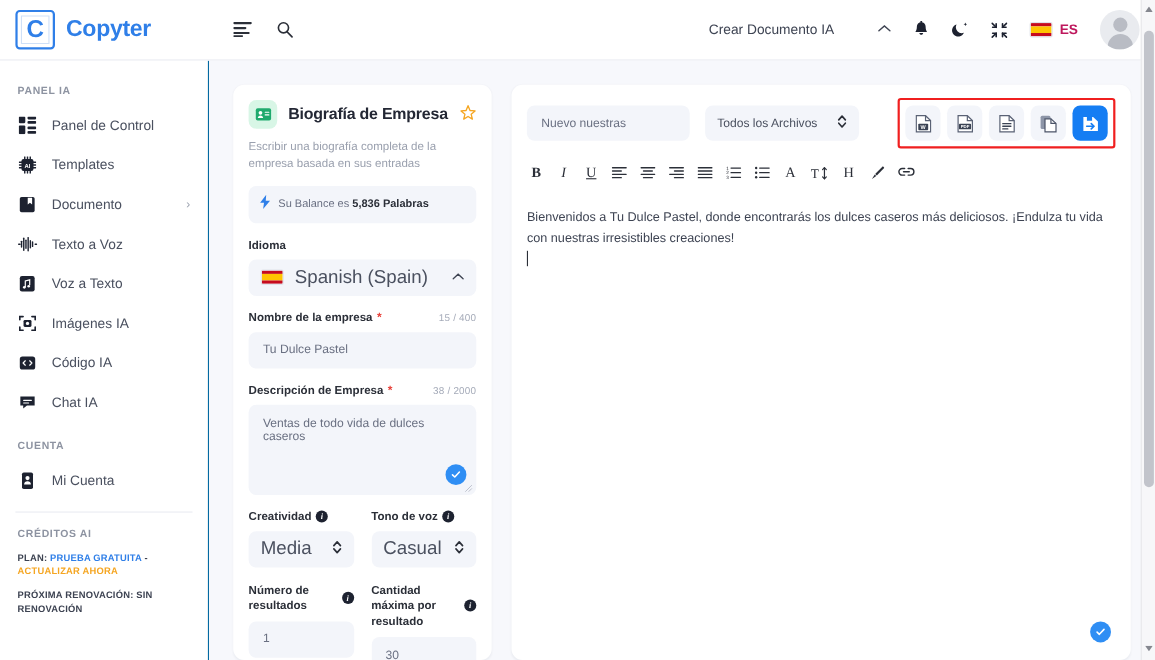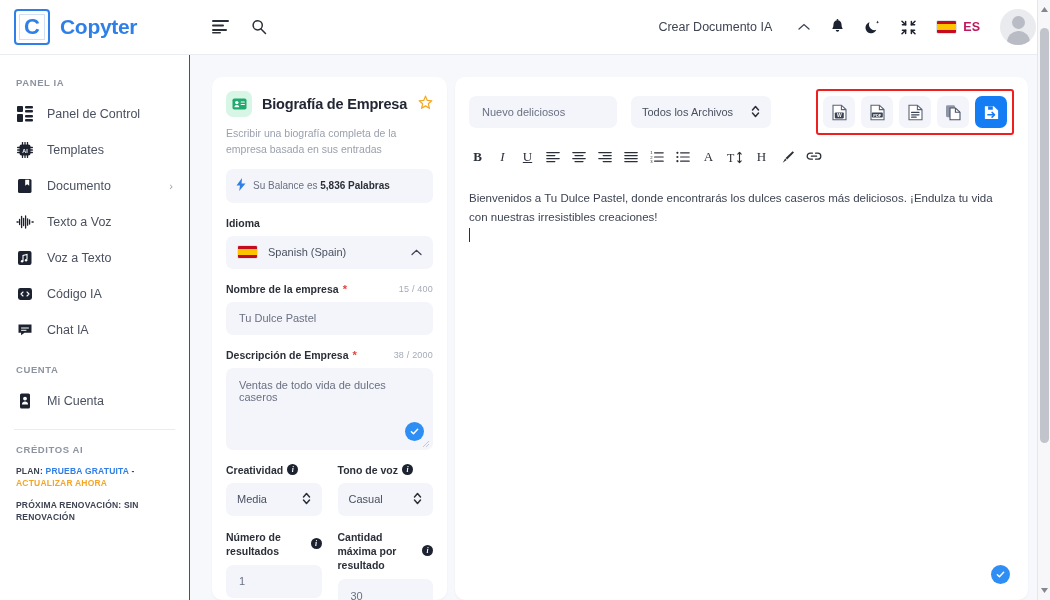--- a/index.html
+++ b/index.html
@@ -39,21 +39,21 @@
   .brand-name {
     font-size: 21px; font-weight: bold; color: #2f7fe8;
     letter-spacing: -0.3px;
   }
   .topbar-left-icons { display: flex; align-items: center; gap: 22px; padding-left: 22px; }
   .ticon { color: #2b2f38; display: flex; align-items: center; justify-content: center; cursor: pointer; }
   .topbar-right {
     margin-left: auto; display: flex; align-items: center; gap: 20px; padding-right: 14px;
   }
   .create-doc {
-    font-size: 12.5px; color: #3e4453; display: flex; align-items: center; gap: 26px;
+    font-size: 12.5px; color: #3e4453; display: flex; align-items: center; gap: 40px;
     cursor: pointer;
   }
   .chev-up { font-size: 11px; color: #3e4453; }
   .flag {
     width: 21px; height: 14px; border-radius: 2px; overflow: hidden;
     display: inline-block; position: relative; border: 1px solid #dfe3ea;
   }
   .flag .s-top, .flag .s-bot { position: absolute; left: 0; right: 0; height: 25%; background: #c60b1e; }
   .flag .s-top { top: 0; } .flag .s-bot { bottom: 0; }
   .flag .s-mid { position: absolute; left: 0; right: 0; top: 25%; height: 50%; background: #ffc400; }
@@ -93,21 +93,21 @@
   .side-sep { height: 1px; background: #e9ecf2; margin: 10px 14px 4px 14px; }
   .credit-line { padding: 2px 16px; font-size: 8.5px; font-weight: bold; letter-spacing: 0.2px; line-height: 1.45; }
   .c-plan { color: #3d4352; }
   .c-blue { color: #2f7fe8; }
   .c-orange { color: #f5a623; }
   .c-renew { color: #3d4352; padding-top: 7px; }
 
   
   .main {
     flex: 1 1 auto; background: #f7f8fc; position: relative;
-    display: flex; gap: 8px; padding: 22px 22px 0 22px; min-width: 0;
+    display: flex; gap: 18px; padding: 22px 22px 0 22px; min-width: 0;
   }
 
   
   .form-card {
     width: 235px; flex: 0 0 235px;
     background: #ffffff; border-radius: 10px;
     padding: 14px 14px 10px 14px;
     box-shadow: 0 1px 2px rgba(20,30,60,0.05);
     align-self: flex-start;
     max-height: 100%;
@@ -130,21 +130,21 @@
     font-size: 10.5px; font-weight: bold; color: #2b2f38; margin-top: 14px;
     display: flex; align-items: center; gap: 4px;
   }
   .req { color: #e8413a; font-size: 11px; }
   .counter { margin-left: auto; font-size: 9px; color: #a4aab8; font-weight: normal; letter-spacing: 0.2px; }
   .select-box {
     margin-top: 7px; background: #f3f5fa; border-radius: 7px;
     height: 33px; display: flex; align-items: center; gap: 10px;
     padding: 0 11px; cursor: pointer; position: relative;
   }
-  .select-val { font-size: 11px; color: #4a505f; text-align: center; }
+  .select-val { font-size: 17px; color: #4a505f; text-align: center; }
   .select-arrow { margin-left: auto; font-size: 10px; color: #3d4352; }
   .input-box {
     margin-top: 7px; background: #f3f5fa; border-radius: 7px;
     height: 33px; display: flex; align-items: center;
     padding: 0 13px; font-size: 11px; color: #6a7082; cursor: text;
   }
   .textarea-box {
     margin-top: 7px; background: #f3f5fa; border-radius: 7px;
     height: 82px; padding: 11px 13px; position: relative; cursor: text;
     font-size: 11px; color: #6a7082;
@@ -393,20 +393,35 @@
           <svg width="16" height="16" viewBox="0 0 16 16">
             <rect x="1" y="1" width="13.5" height="14" rx="2" fill="#1d2230"></rect>
             <path d="M6 11.2V5.4l4-1v5" fill="none" stroke="#ffffff" stroke-width="1.1"></path>
             <circle cx="5.1" cy="11.2" r="1.2" fill="#ffffff"></circle>
             <circle cx="9.1" cy="10.2" r="1.2" fill="#ffffff"></circle>
           </svg>
         </span>
         <span class="side-label">Voz a Texto</span>
       </div>
 
+      <div class="side-item">
+        <span class="side-icon">
+          <svg width="16" height="16" viewBox="0 0 16 16">
+            <g stroke="#1d2230" stroke-width="1.5" fill="none" stroke-linecap="round">
+              <path d="M1 4.6V1.8h3"></path>
+                <path d="M12 1.8h3v2.8"></path>
+              <path d="M1 11.4v2.8h3"></path>
+                <path d="M12 14.2h3v-2.8"></path>
+            </g>
+            <rect x="4.4" y="4.8" width="7.2" height="6.4" rx="1.2" fill="#1d2230"></rect>
+            <circle cx="8" cy="8" r="1.5" fill="#ffffff"></circle>
+          </svg>
+        </span>
+        <span class="side-label">Imágenes IA</span>
+      </div>
 
       <div class="side-item">
         <span class="side-icon">
           <svg width="16" height="16" viewBox="0 0 16 16">
             <rect x="1" y="2" width="14" height="12" rx="2.4" fill="#1d2230"></rect>
             <g stroke="#ffffff" stroke-width="1.1" fill="none" stroke-linecap="round" stroke-linejoin="round">
               <polyline points="6,6 4,8 6,10"></polyline>
                 <polyline points="10,6 12,8 10,10"></polyline>
             </g>
           </svg>
@@ -579,21 +594,21 @@
               <span class="label-2line">Cantidad máxima por resultado</span>
               <span class="info-dot">i</span>
             </div>
             <div class="input-box">30</div>
           </div>
         </div>
       </div>
 
       <div class="editor-card">
         <div class="editor-topbar">
-          <div class="doc-name-box">Nuevo deliciosos</div>
+          <div class="doc-name-box">Nuevo nuestras</div>
           <div class="files-select">
             <span>Todos los Archivos</span>
             <span class="select-arrow">
               <svg width="9" height="13" viewBox="0 0 9 13">
                 <polyline points="1.5,5 4.5,1.6 7.5,5" fill="none" stroke="#2b2f38" stroke-width="1.5" stroke-linecap="round" stroke-linejoin="round"></polyline>
                 <polyline points="1.5,8 4.5,11.4 7.5,8" fill="none" stroke="#2b2f38" stroke-width="1.5" stroke-linecap="round" stroke-linejoin="round"></polyline>
               </svg>
             </span>
           </div>
 

